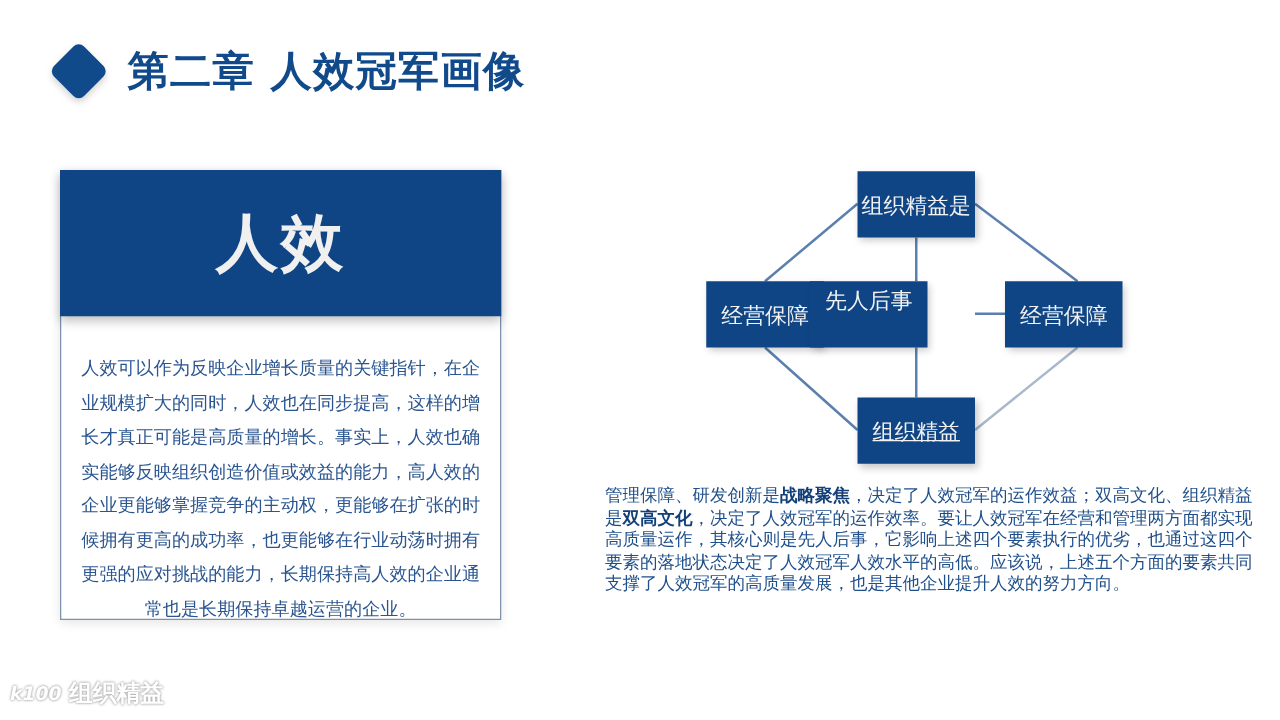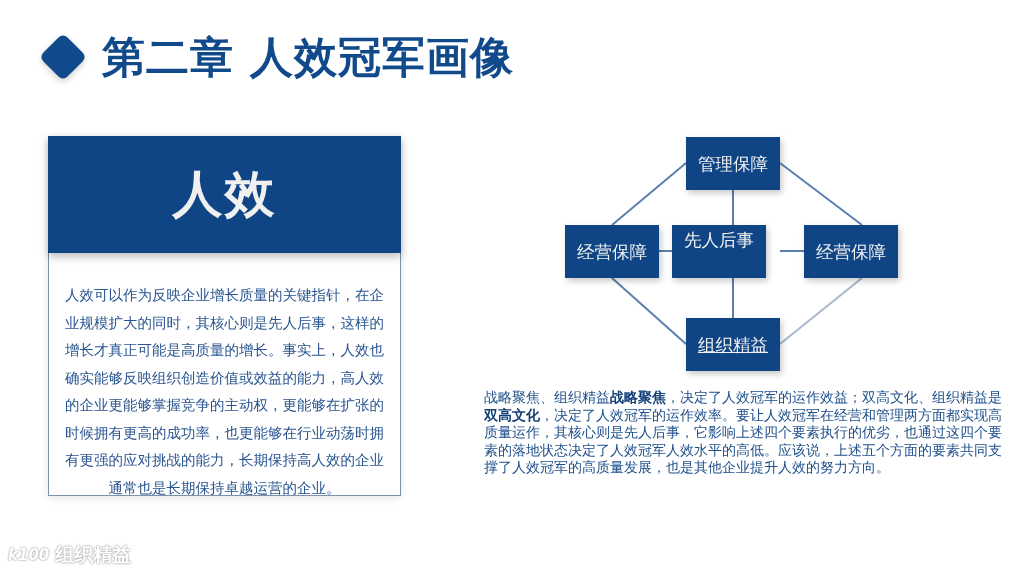--- a/index.html
+++ b/index.html
@@ -8,21 +8,21 @@
       background: #ffffff;
       font-family: "DejaVu Sans", "Liberation Sans", sans-serif;
     }
     .diamond {
       position: absolute; left: 46px; top: 40px; width: 34px; height: 34px;
       background: #114a8b; border-radius: 6px; transform: rotate(45deg);
       box-shadow: 2px 2px 6px rgba(0,0,0,0.18);
     }
     .page-title {
       position: absolute; left: 102px; top: 36px; height: 42px; line-height: 42px;
-      font-size: 43px; font-weight: bold; color: #114a8b; letter-spacing: 1px;
+      font-size: 33px; font-weight: bold; color: #114a8b; letter-spacing: 1px;
       white-space: nowrap;
     }
     .card {
       position: absolute; left: 48px; top: 136px; width: 353px; height: 360px;
       box-sizing: border-box; border: 1.5px solid #7d91ac; background: #fff;
       box-shadow: 0 2px 8px rgba(0,0,0,0.10);
     }
     .card-header {
       position: absolute; left: -1px; top: -1px; right: -1px; height: 117px;
       background: #0f4585; box-shadow: 0 4px 8px rgba(0,0,0,0.25);
@@ -58,40 +58,40 @@
 </head>
 <body>
 
 <div class="diamond"></div>
 <div class="page-title">第二章 人效冠军画像</div>
 
 <div class="card">
   <div class="card-header">
     <span>人效</span>
   </div>
-  <div class="card-body">人效可以作为反映企业增长质量的关键指针，在企业规模扩大的同时，其核心则是先人后事，这样的增长才真正可能是高质量的增长。事实上，人效也确实能够反映组织创造价值或效益的能力，高人效的企业更能够掌握竞争的主动权，更能够在扩张的时候拥有更高的成功率，也更能够在行业动荡时拥有更强的应对挑战的能力，长期保持高人效的企业通常也是长期保持卓越运营的企业。</div>
+  <div class="card-body">人效可以作为反映企业增长质量的关键指针，在企业规模扩大的同时，人效也在同步提高，这样的增长才真正可能是高质量的增长。事实上，人效也确实能够反映组织创造价值或效益的能力，高人效的企业更能够掌握竞争的主动权，更能够在扩张的时候拥有更高的成功率，也更能够在行业动荡时拥有更强的应对挑战的能力，长期保持高人效的企业通常也是长期保持卓越运营的企业。</div>
 </div>
 
 <svg class="diagram" viewBox="0 0 1024 576">
   <g stroke="#5b7fae" stroke-width="2" fill="none">
     <line x1="612" y1="225" x2="686" y2="163"></line>
     <line x1="780" y1="163" x2="862" y2="225"></line>
     <line x1="612" y1="278" x2="686" y2="344"></line>
     <line x1="862" y1="278" x2="780" y2="344" stroke="#a9b8cc"></line>
     <line x1="733" y1="190" x2="733" y2="225"></line>
     <line x1="733" y1="278" x2="733" y2="318"></line>
     <line x1="659" y1="251" x2="686" y2="251"></line>
     <line x1="780" y1="251" x2="804" y2="251"></line>
   </g>
 </svg>
 
-<div class="node" style="left:686px; top:137px;">管理保障</div>
+<div class="node" style="left:686px; top:137px;">组织精益是</div>
 <div class="node" style="left:565px; top:225px;">经营保障</div>
-<div class="node center" style="left:672px; top:225px;">先人后事</div>
+<div class="node center" style="left:648px; top:225px;">先人后事</div>
 <div class="node" style="left:804px; top:225px;">经营保障</div>
 <div class="node" style="left:686px; top:318px;text-decoration:underline;">组织精益</div>
 
-<div class="right-para"><span>战略聚焦、组织精益</span><b>战略聚焦</b><span>，决定了人效冠军的运作效益；双高文化、组织精益是</span><b>双高文化</b><span>，决定了人效冠军的运作效率。要让人效冠军在经营和管理两方面都实现高质量运作，其核心则是先人后事，它影响上述四个要素执行的优劣，也通过这四个要素的落地状态决定了人效冠军人效水平的高低。应该说，上述五个方面的要素共同支撑了人效冠军的高质量发展，也是其他企业提升人效的努力方向。</span></div>
+<div class="right-para"><span>管理保障、研发创新是</span><b>战略聚焦</b><span>，决定了人效冠军的运作效益；双高文化、组织精益是</span><b>双高文化</b><span>，决定了人效冠军的运作效率。要让人效冠军在经营和管理两方面都实现高质量运作，其核心则是先人后事，它影响上述四个要素执行的优劣，也通过这四个要素的落地状态决定了人效冠军人效水平的高低。应该说，上述五个方面的要素共同支撑了人效冠军的高质量发展，也是其他企业提升人效的努力方向。</span></div>
 
 <div class="watermark">
   <span class="logo">k100</span>
   <span>组织精益</span>
 </div>
 
 </body></html>

